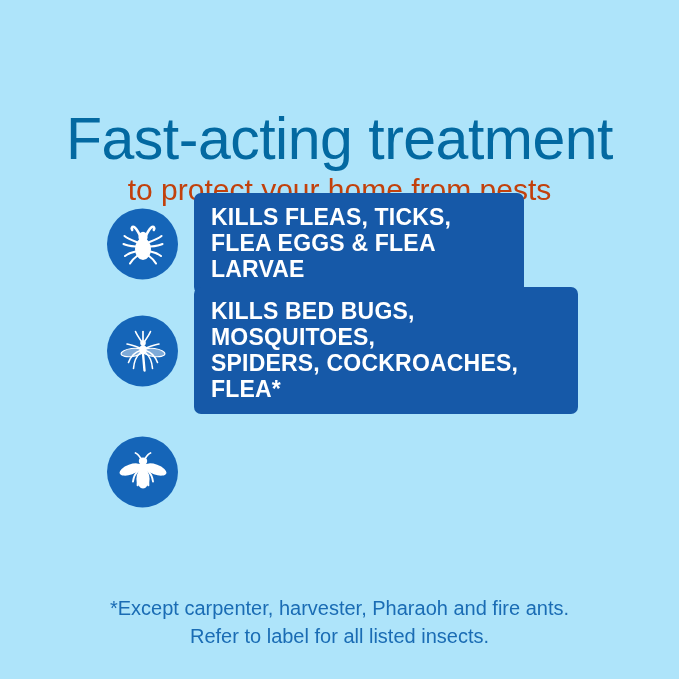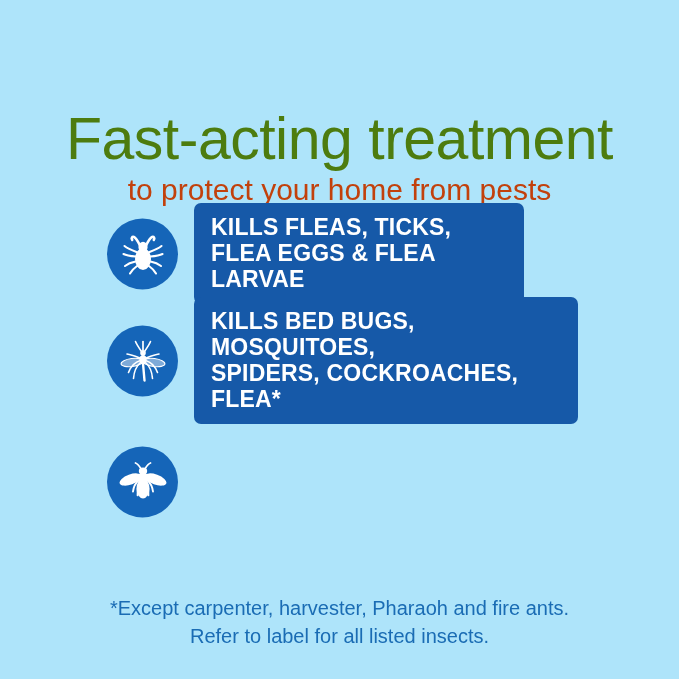--- a/index.html
+++ b/index.html
@@ -21,40 +21,40 @@
     position: absolute;
     left: 0;
     top: 108px;
     width: 679px;
     text-align: center;
   }
 
   .headline {
     font-size: 59px;
     font-weight: 400;
-    color: #4d7c0f;
+    color: #0369a1;
     letter-spacing: -0.5px;
     line-height: 62px;
     white-space: nowrap;
   }
 
   .subheadline {
     font-size: 30px;
     font-weight: 400;
     color: #c2410c;
     line-height: 36px;
     margin-top: 2px;
     white-space: nowrap;
   }
 
   
   .features {
     position: absolute;
     left: 0;
-    top: 222px;
+    top: 212px;
     width: 594px;
   }
 
   .feature-row {
     position: relative;
     display: flex;
     align-items: center;
     margin-bottom: 45px;
   }
 

